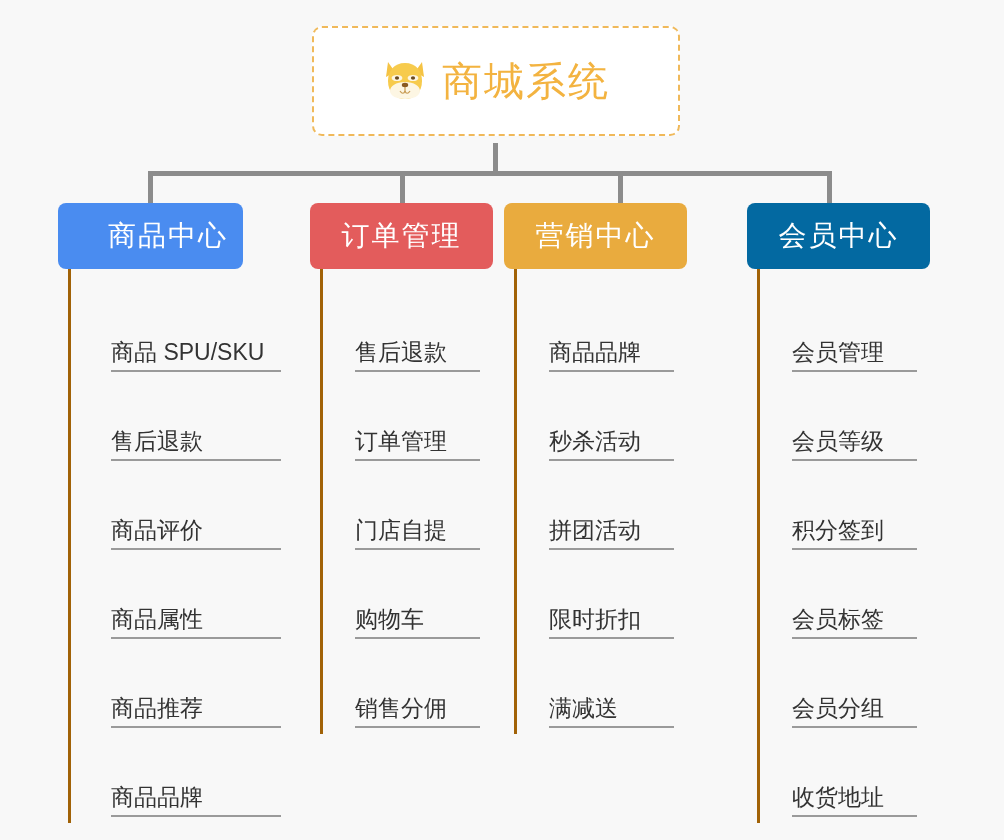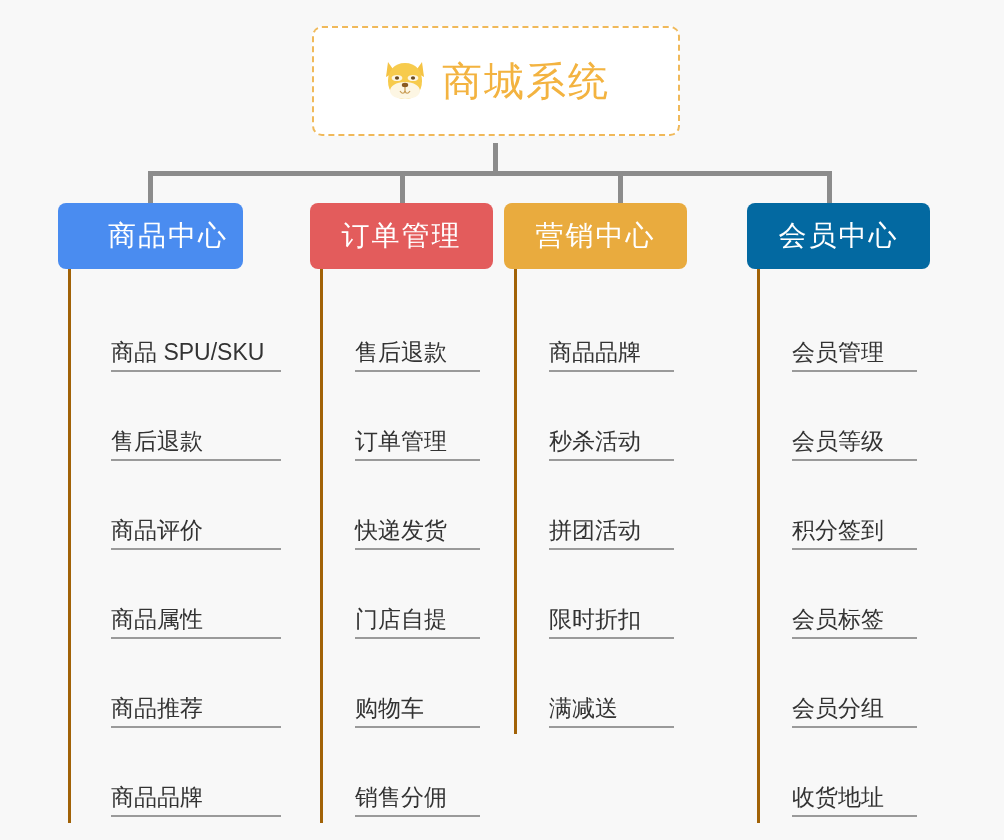--- a/index.html
+++ b/index.html
@@ -156,23 +156,20 @@
       <span>订单管理</span>
     </div>
     <div class="items">
       <div class="item">
           <span class="item-label">售后退款</span>
         </div>
       <div class="item">
           <span class="item-label">订单管理</span>
         </div>
       <div class="item">
-          <span class="item-label">快递发货</span>
-        </div>
-      <div class="item">
           <span class="item-label">门店自提</span>
         </div>
       <div class="item">
           <span class="item-label">购物车</span>
         </div>
       <div class="item">
           <span class="item-label">销售分佣</span>
         </div>
     </div>
   </div>

